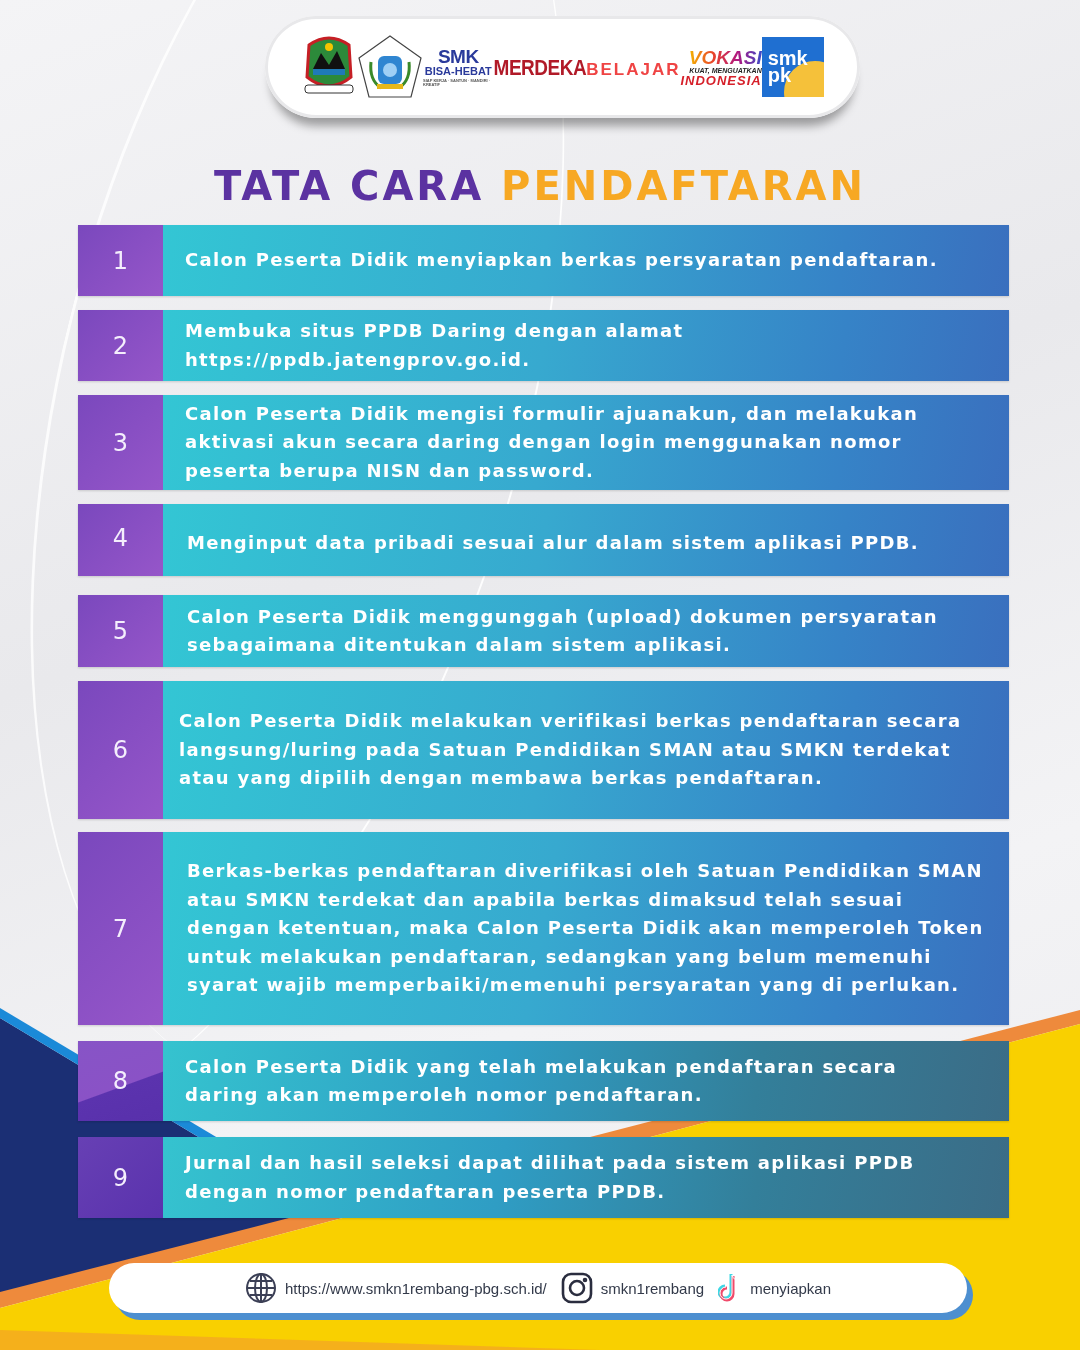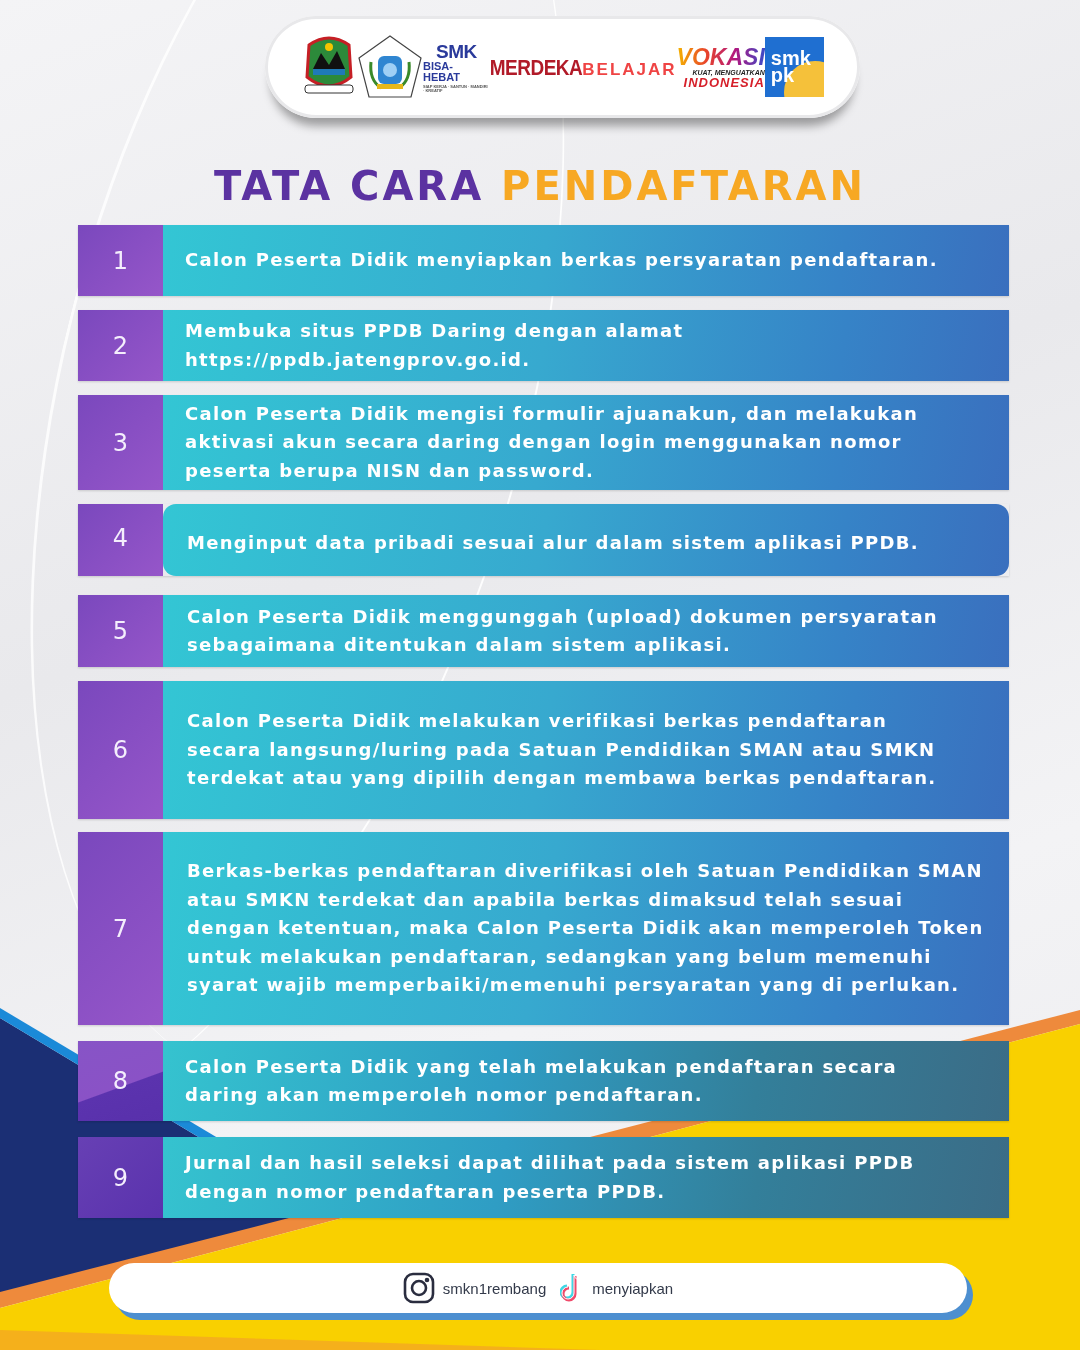--- a/index.html
+++ b/index.html
@@ -34,21 +34,21 @@
   .logo-jateng { width: 56px; height: 68px; }
   .logo-pentagon { width: 66px; height: 66px; }
   .logo-smk-hebat { flex-direction: column; line-height: 1; color: #2a3a9b; font-weight: bold; font-family: "Liberation Sans", sans-serif; }
   .logo-smk-hebat .t1 { font-size: 19px; letter-spacing: -0.5px; }
   .logo-smk-hebat .t2 { font-size: 11px; }
   .logo-smk-hebat .t3 { font-size: 4px; color:#555; margin-top:2px;}
   .logo-merdeka { flex-direction: row; line-height: 1; font-family: "Liberation Sans", sans-serif; font-weight: bold; }
   .logo-merdeka .m1 { color: #b11a28; font-size: 19px; letter-spacing: -0.5px; transform: scaleY(1.2); }
   .logo-merdeka .m2 { color: #ef4444; font-size: 17px; letter-spacing: 2px; margin-top: 4px; }
   .logo-vokasi { flex-direction: column; line-height: 1; font-family: "Liberation Sans", sans-serif; font-weight: bold; font-style: italic; align-items: flex-end;}
-  .logo-vokasi .v1 { color: #c0156c; font-size: 23px; background: linear-gradient(90deg,#f5b400,#e8432b,#b01780,#3b4bc8); -webkit-background-clip: text; background-clip: text; color: transparent; }
+  .logo-vokasi .v1 { color: #c0156c; font-size: 19px; background: linear-gradient(90deg,#f5b400,#e8432b,#b01780,#3b4bc8); -webkit-background-clip: text; background-clip: text; color: transparent; }
   .logo-vokasi .v2 { color: #222; font-size: 7px; }
   .logo-vokasi .v3 { color: #d6202a; font-size: 13px; letter-spacing: 1px; }
   .logo-smkpk {
     width: 74px; height: 60px; background: #1f6fd1; position: relative; overflow: hidden;
     color: #fff; font-family: "Liberation Sans", sans-serif; font-weight: bold;
     flex-direction: column; align-items: flex-start; justify-content: center; padding-left: 6px; line-height: 0.85;
   }
   .logo-smkpk .sun { position: absolute; right: -22px; bottom: -26px; width: 62px; height: 62px; border-radius: 50%; background: #f5c13a; }
   .logo-smkpk span { position: relative; font-size: 20px; }
 
@@ -161,45 +161,57 @@
   <div class="step" style="top:310px;height:71px;">
     <div class="step-num">2</div>
     <div class="step-text" style="padding-right:260px;">Membuka situs PPDB Daring dengan alamat https://ppdb.jatengprov.go.id.</div>
   </div>
   <div class="step" style="top:395px;height:95px;">
     <div class="step-num">3</div>
     <div class="step-text">Calon Peserta Didik mengisi formulir ajuanakun, dan melakukan aktivasi akun secara daring dengan login menggunakan nomor peserta berupa NISN dan password.</div>
   </div>
   <div class="step" style="top:504px;height:72px;">
     <div class="step-num" style="align-items:flex-start;padding-top:20px;">4</div>
-    <div class="step-text" style="padding-left:24px;padding-top:6px;border-radius:13px;">Menginput data pribadi sesuai alur dalam sistem aplikasi PPDB.</div>
+    <div class="step-text" style="padding-left:24px;padding-top:6px;">Menginput data pribadi sesuai alur dalam sistem aplikasi PPDB.</div>
   </div>
   <div class="step" style="top:595px;height:72px;">
     <div class="step-num">5</div>
     <div class="step-text" style="padding-left:24px;padding-right:10px;">Calon Peserta Didik menggunggah (upload) dokumen persyaratan sebagaimana ditentukan dalam sistem aplikasi.</div>
   </div>
   <div class="step" style="top:681px;height:138px;">
     <div class="step-num">6</div>
-    <div class="step-text" style="padding-left:24px;padding-right:40px;">Calon Peserta Didik melakukan verifikasi berkas pendaftaran secara langsung/luring pada Satuan Pendidikan SMAN atau SMKN terdekat atau yang dipilih dengan membawa berkas pendaftaran.</div>
+    <div class="step-text" style="padding-left:16px;padding-right:40px;">Calon Peserta Didik melakukan verifikasi berkas pendaftaran secara langsung/luring pada Satuan Pendidikan SMAN atau SMKN terdekat atau yang dipilih dengan membawa berkas pendaftaran.</div>
   </div>
   <div class="step" style="top:832px;height:193px;">
     <div class="step-num">7</div>
     <div class="step-text" style="padding-left:24px;padding-right:22px;">Berkas-berkas pendaftaran diverifikasi oleh Satuan Pendidikan SMAN atau SMKN terdekat dan apabila berkas dimaksud telah sesuai dengan ketentuan, maka Calon Peserta Didik akan memperoleh Token untuk melakukan pendaftaran, sedangkan yang belum memenuhi syarat wajib memperbaiki/memenuhi persyaratan yang di perlukan.</div>
   </div>
   <div class="step dark" style="top:1041px;height:80px;">
     <div class="step-num" style="background:linear-gradient(160deg,#8754c6 0%,#8a52c6 55%,#5b33ae 56%,#5830ab 100%);">8</div>
     <div class="step-text" style="padding-right:50px;">Calon Peserta Didik yang telah melakukan pendaftaran secara daring akan memperoleh nomor pendaftaran.</div>
   </div>
   <div class="step dark" style="top:1137px;height:81px;">
     <div class="step-num">9</div>
     <div class="step-text" style="padding-right:30px;">Jurnal dan hasil seleksi dapat dilihat pada sistem aplikasi PPDB dengan nomor pendaftaran peserta PPDB.</div>
   </div>
 </div>
 
 <div class="footer">
+  <div class="f-item">
+    <span>
+      <svg width="32" height="32" viewBox="0 0 32 32" fill="none" stroke="#3b3f55" stroke-width="2">
+        <circle cx="16" cy="16" r="14"></circle>
+        <ellipse cx="16" cy="16" rx="6" ry="14"></ellipse>
+        <line x1="2" y1="16" x2="30" y2="16"></line>
+        <path d="M5 9 H27 M5 23 H27"></path>
+        <line x1="16" y1="2" x2="16" y2="30"></line>
+      </svg>
+    </span>
+    <span>https://www.smkn1rembang-pbg.sch.id/</span>
+  </div>
   <div class="f-item">
     <span>
       <svg width="32" height="32" viewBox="0 0 32 32" fill="none" stroke="#2a2d3f" stroke-width="2.6">
         <rect x="2" y="2" width="28" height="28" rx="8"></rect>
         <circle cx="16" cy="16" r="7"></circle>
         <circle cx="24" cy="8" r="1" fill="#2a2d3f"></circle>
       </svg>
     </span>
     <span>smkn1rembang</span>
   </div>

